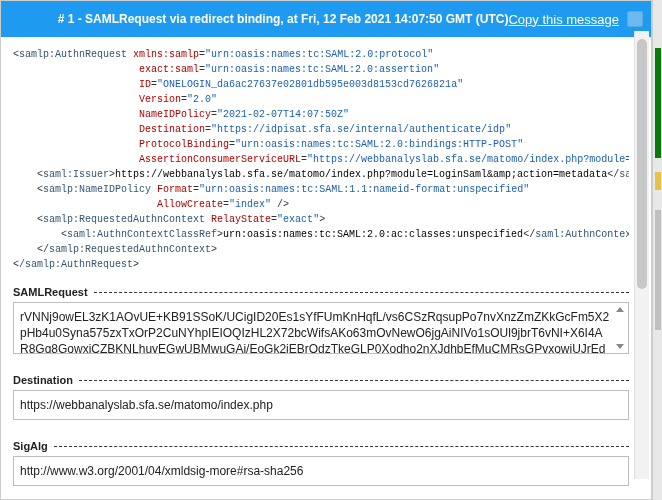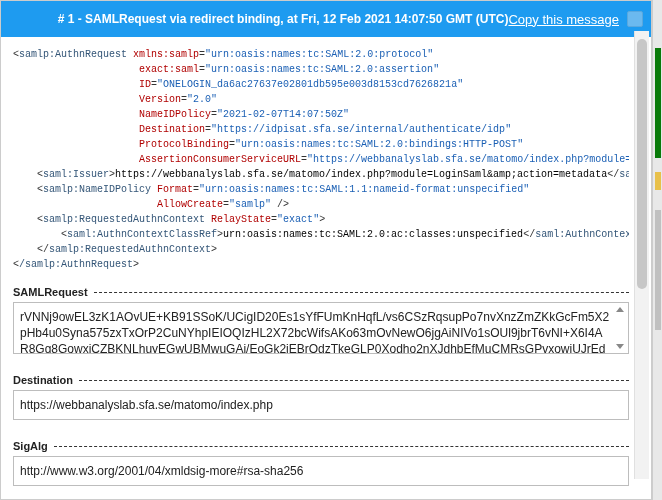--- a/index.html
+++ b/index.html
@@ -167,21 +167,21 @@
     <div class="xml-block">&lt;<span class="tag">samlp:AuthnRequest</span> <span class="attr">xmlns:samlp</span>=<span class="val">"<span>urn:oasis:names:tc:SAML:2.0:protocol</span>"</span>
                      <span class="attr">exact:saml</span>=<span class="val">"<span>urn:oasis:names:tc:SAML:2.0:assertion</span>"</span>
                      <span class="attr">ID</span>=<span class="val">"<span>ONELOGIN_da6ac27637e02801db595e003d8153cd7626821a</span>"</span>
                      <span class="attr">Version</span>=<span class="val">"<span>2.0</span>"</span>
                      <span class="attr">NameIDPolicy</span>=<span class="val">"<span>2021-02-07T14:07:50Z</span>"</span>
                      <span class="attr">Destination</span>=<span class="val">"<span>https://idpisat.sfa.se/internal/authenticate/idp</span>"</span>
                      <span class="attr">ProtocolBinding</span>=<span class="val">"<span>urn:oasis:names:tc:SAML:2.0:bindings:HTTP-POST</span>"</span>
                      <span class="attr">AssertionConsumerServiceURL</span>=<span class="val">"<span>https://webbanalyslab.sfa.se/matomo/index.php?module=LoginSaml&amp;amp;action=assertionConsumerService</span>"</span>&gt;
     &lt;<span class="tag">saml:Issuer</span>&gt;<span class="txt">https://webbanalyslab.sfa.se/matomo/index.php?module=LoginSaml&amp;amp;action=metadata</span>&lt;/<span class="tag">saml:Issuer</span>&gt;
     &lt;<span class="tag">samlp:NameIDPolicy</span> <span class="attr">Format</span>=<span class="val">"<span>urn:oasis:names:tc:SAML:1.1:nameid-format:unspecified</span>"</span>
-                        <span class="attr">AllowCreate</span>=<span class="val">"<span>samlp</span>"</span> /&gt;
+                        <span class="attr">AllowCreate</span>=<span class="val">"<span>index</span>"</span> /&gt;
     &lt;<span class="tag">samlp:RequestedAuthnContext</span> <span class="attr">RelayState</span>=<span class="val">"<span>exact</span>"</span>&gt;
         &lt;<span class="tag">saml:AuthnContextClassRef</span>&gt;<span class="txt">urn:oasis:names:tc:SAML:2.0:ac:classes:unspecified</span>&lt;/<span class="tag">saml:AuthnContextClassRef</span>&gt;
     &lt;/<span class="tag">samlp:RequestedAuthnContext</span>&gt;
 &lt;<span class="tag">/samlp:AuthnRequest</span>&gt;</div>
 
     <div class="section">
       <div class="section-head">
         <span class="section-label">SAMLRequest</span>
         <span class="dash-fill"></span>
       </div>

